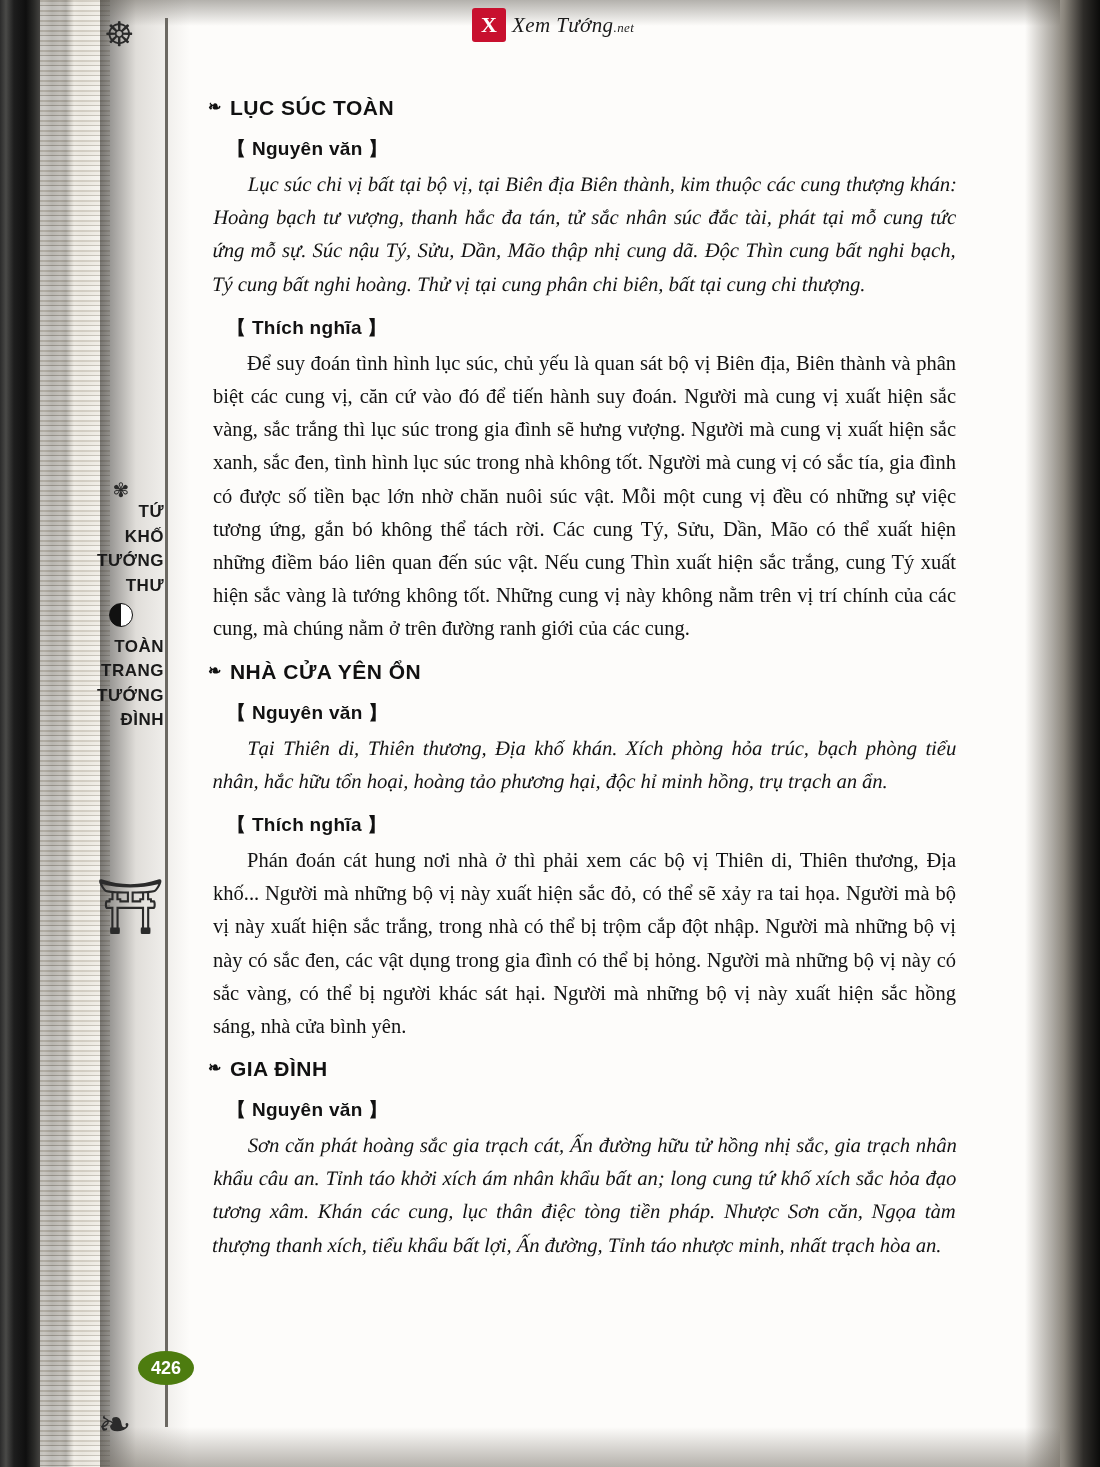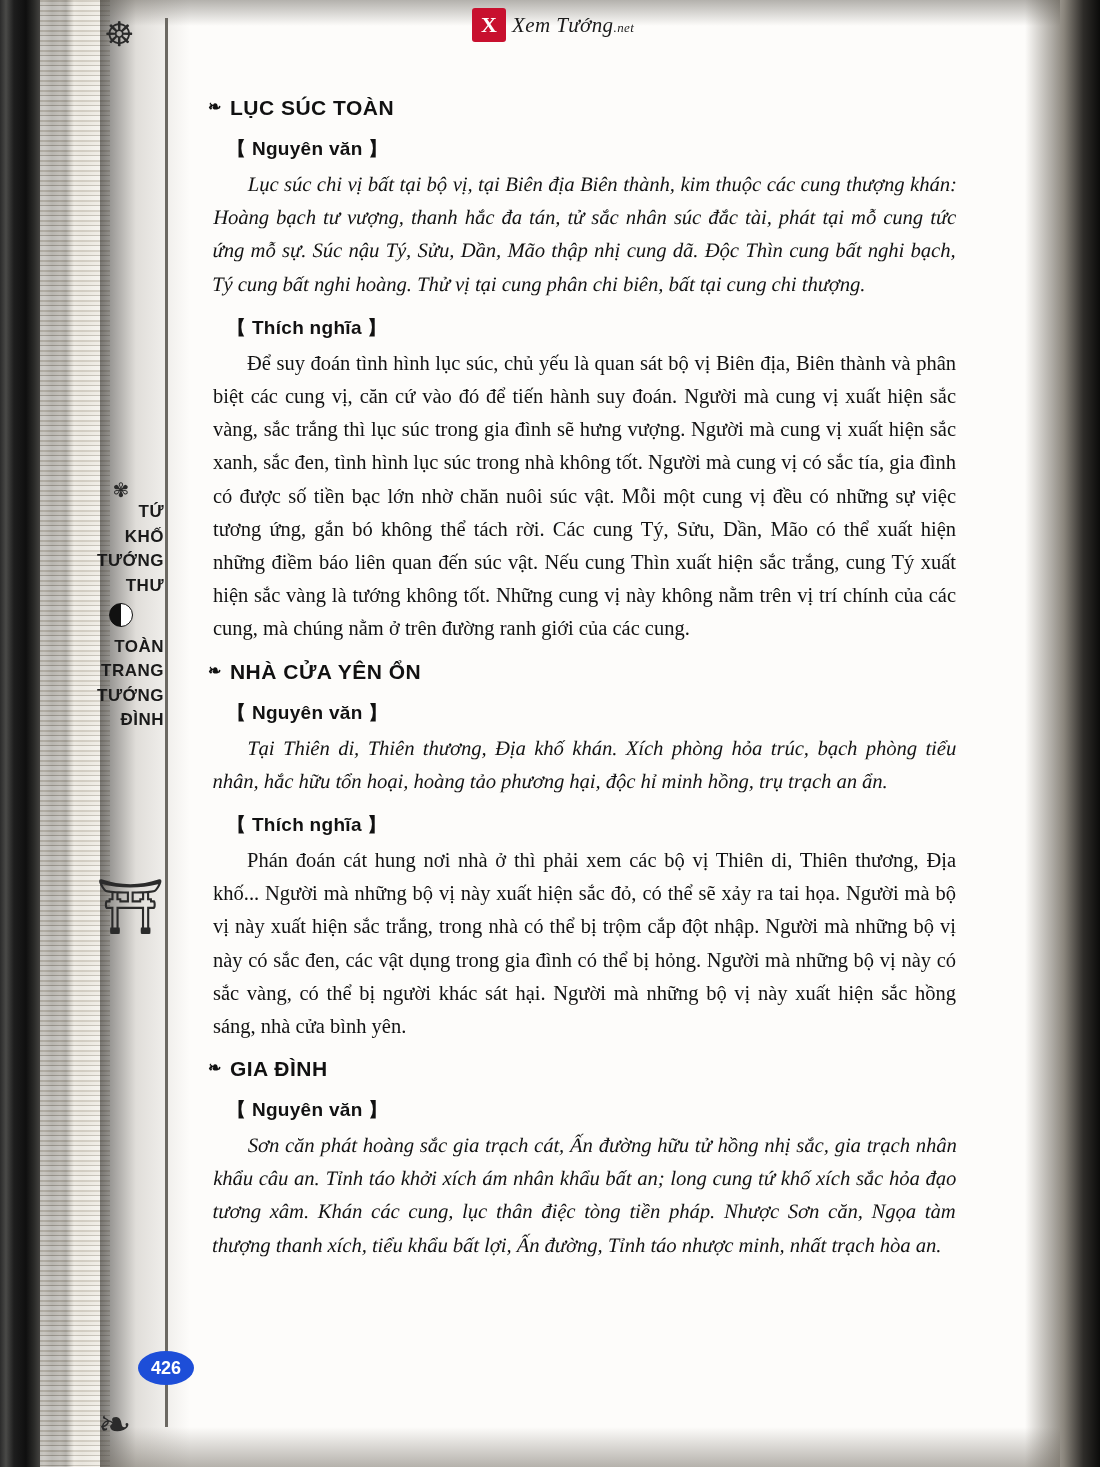--- a/index.html
+++ b/index.html
@@ -154,21 +154,21 @@
     left: 96px; top: 880px;
     font-size: 54px;
     color: #2b2b2b;
     line-height: 1;
   }
   .page-no {
     position: absolute;
     left: 138px; bottom: 82px;
     width: 56px; height: 34px;
     border-radius: 50%;
-    background: #1d4ed8;
+    background: #4d7c0f;
     color: #fff;
     display: flex; align-items: center; justify-content: center;
     font-family: "Liberation Sans", sans-serif;
     font-size: 18px;
     font-weight: bold;
   }
 
   
   .content {
     position: absolute;

